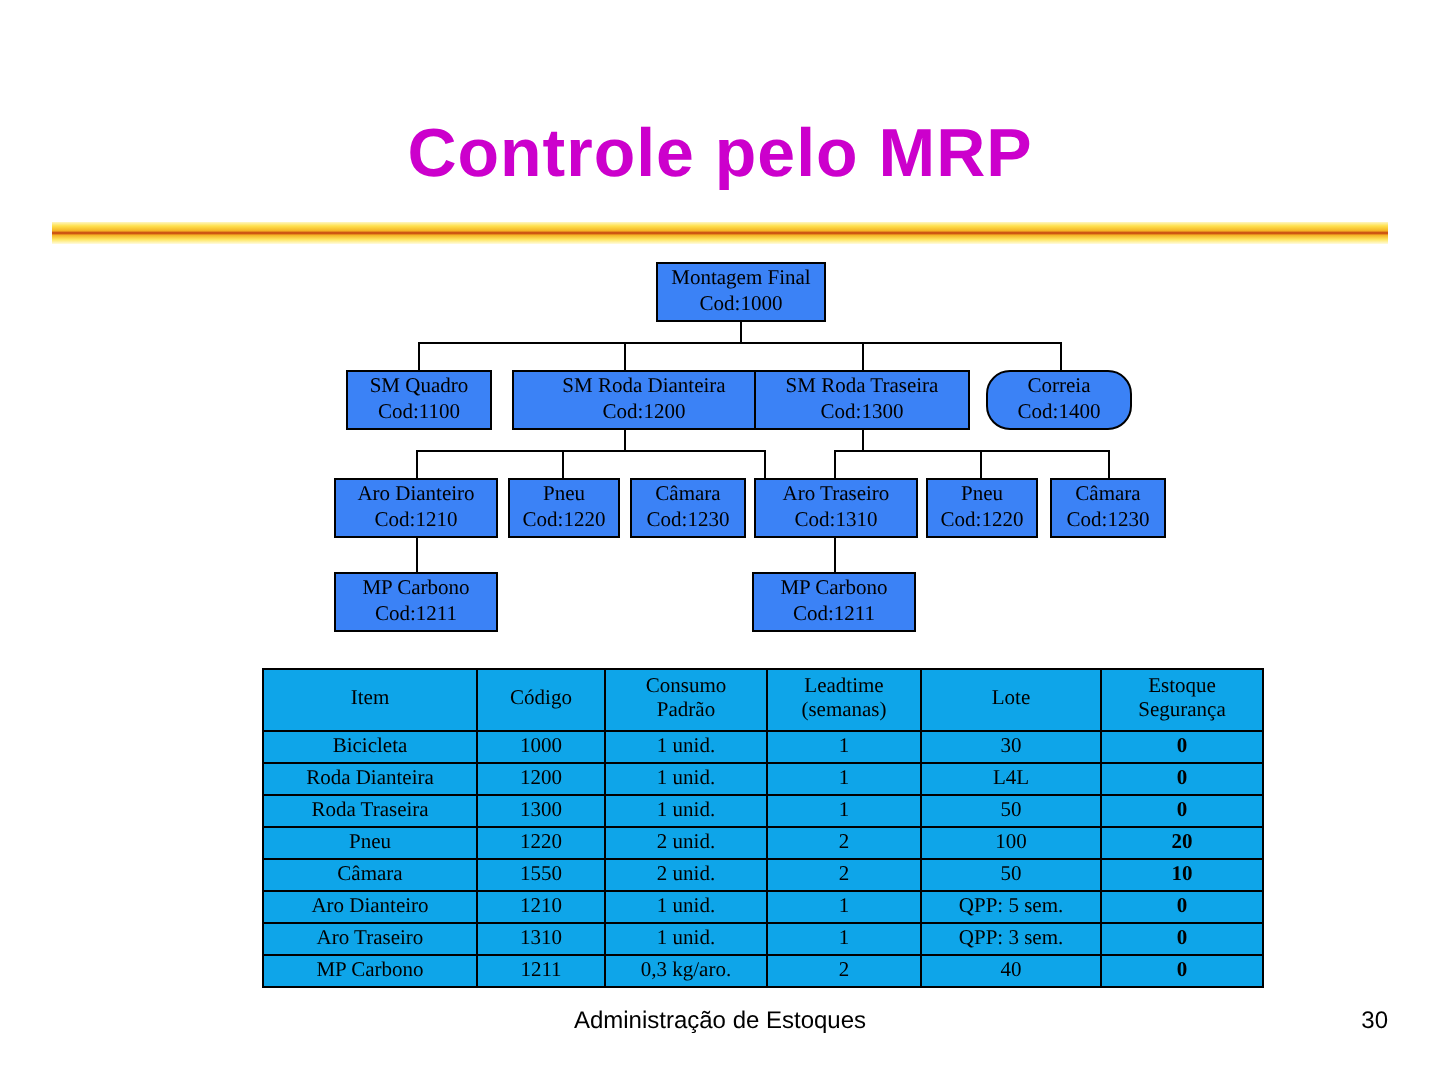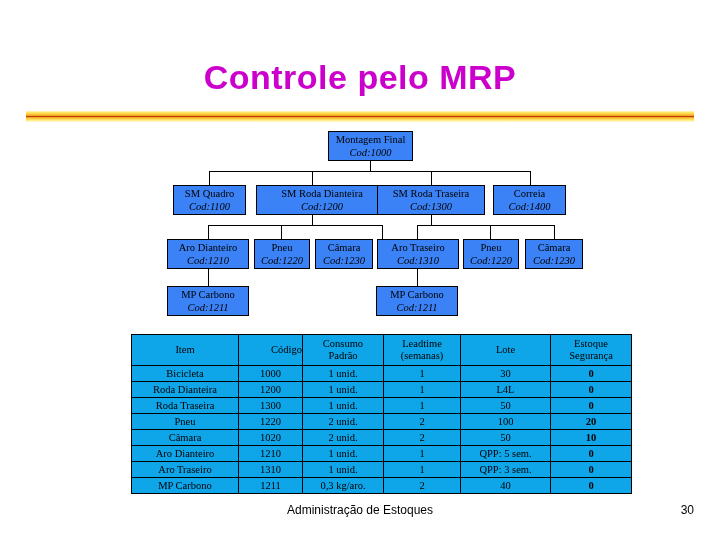--- a/index.html
+++ b/index.html
@@ -61,21 +61,21 @@
     border: 1.4px solid #000;
     background: #3b82f6;
     text-align: center;
     font-size: 10.5px;
     line-height: 12.6px;
     padding-top: 2px;
     color: #000;
     font-family: "Liberation Serif", "DejaVu Serif", serif;
   }
   .node .nm { display: block; white-space: nowrap; }
-  .node .cd { display: block; white-space: nowrap; font-style: italic; }
+  .node .cd { display: block; white-space: nowrap; }
   .lnk {
     position: absolute;
     background: #000;
   }
   .lnk.v { width: 1.4px; }
   .lnk.h { height: 1.4px; }
 
   
   #mrp-table {
     position: absolute;
@@ -93,21 +93,21 @@
     vertical-align: middle;
     padding: 0;
     font-weight: normal;
     height: 15px;
     line-height: 12px;
   }
   #mrp-table thead th {
     height: 30px;
   }
   #mrp-table .c-item  { width: 106px; }
-  #mrp-table .c-cod   { width: 63px; text-align: right;  }
+  #mrp-table .c-cod   { width: 63px;  }
   #mrp-table .c-cons  { width: 80px;  }
   #mrp-table .c-lead  { width: 76px;  }
   #mrp-table .c-lote  { width: 89px;  }
   #mrp-table .c-est   { width: 80px;  }
   #mrp-table td.num { font-weight: bold; }
 
   
   #footer-note {
     position: absolute;
     left: 0;
@@ -153,21 +153,21 @@
     <span class="cd">Cod:1100</span>
   </div>
   <div class="node" style="left:256px; top:59px; width:132px; height:30px;">
     <span class="nm">SM Roda Dianteira</span>
     <span class="cd">Cod:1200</span>
   </div>
   <div class="node" style="left:377px; top:59px; width:108px; height:30px;">
     <span class="nm">SM Roda Traseira</span>
     <span class="cd">Cod:1300</span>
   </div>
-  <div class="node" style="left:493px; top:59px; width:73px; height:30px;">
+  <div class="node" style="left:493px; top:59px; width:73px; height:30px;border-radius:12px;">
     <span class="nm">Correia</span>
     <span class="cd">Cod:1400</span>
   </div>
 
   <div class="lnk v" style="left:312px; top:89px; height:10px;"></div>
   <div class="lnk h" style="left:208px; top:99px; width:174px;"></div>
   <div class="lnk v" style="left:208px; top:99px; height:14px;"></div>
   <div class="lnk v" style="left:281px; top:99px; height:14px;"></div>
   <div class="lnk v" style="left:382px; top:99px; height:14px;"></div>
 
@@ -269,21 +269,21 @@
     <tr>
       <td>Pneu</td>
       <td>1220</td>
       <td>2 unid.</td>
       <td>2</td>
       <td>100</td>
       <td class="num">20</td>
     </tr>
     <tr>
       <td>Câmara</td>
-      <td>1020</td>
+      <td>1550</td>
       <td>2 unid.</td>
       <td>2</td>
       <td>50</td>
       <td class="num">10</td>
     </tr>
     <tr>
       <td>Aro Dianteiro</td>
       <td>1210</td>
       <td>1 unid.</td>
       <td>1</td>

